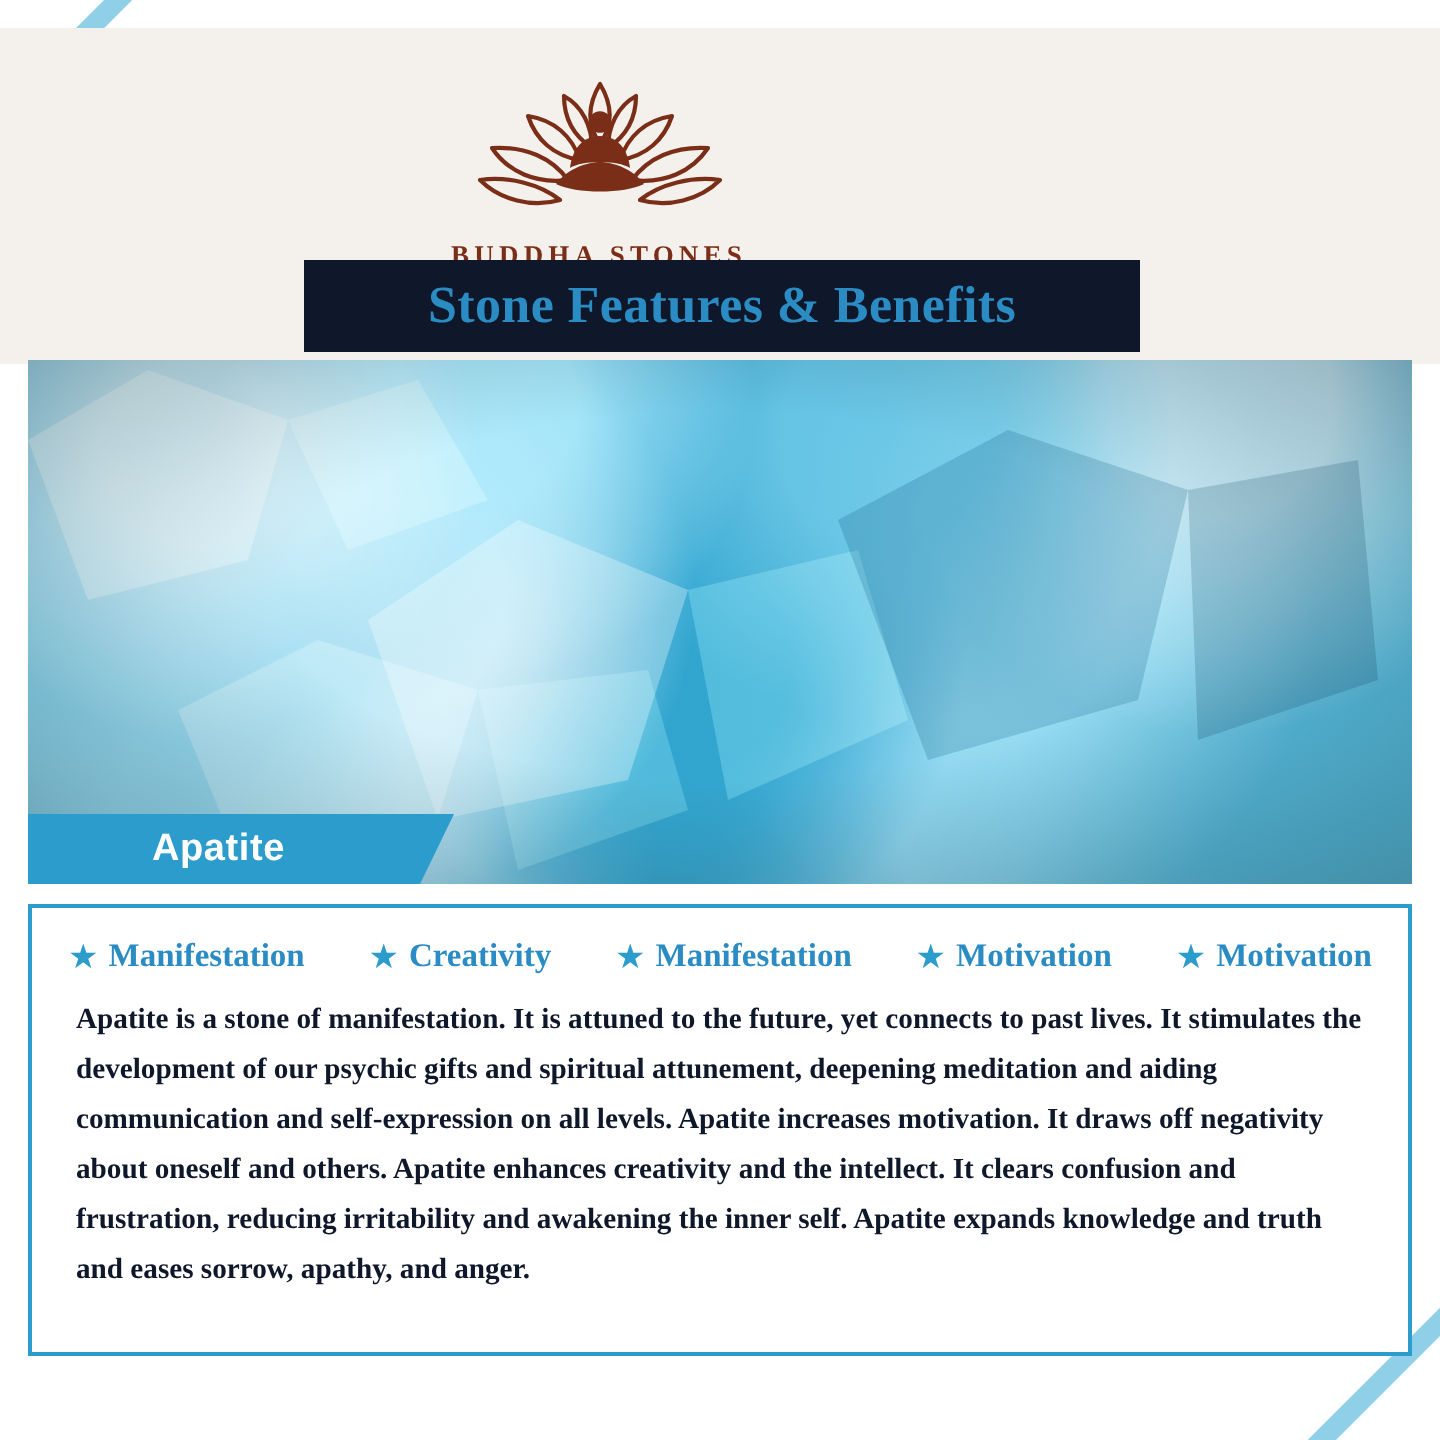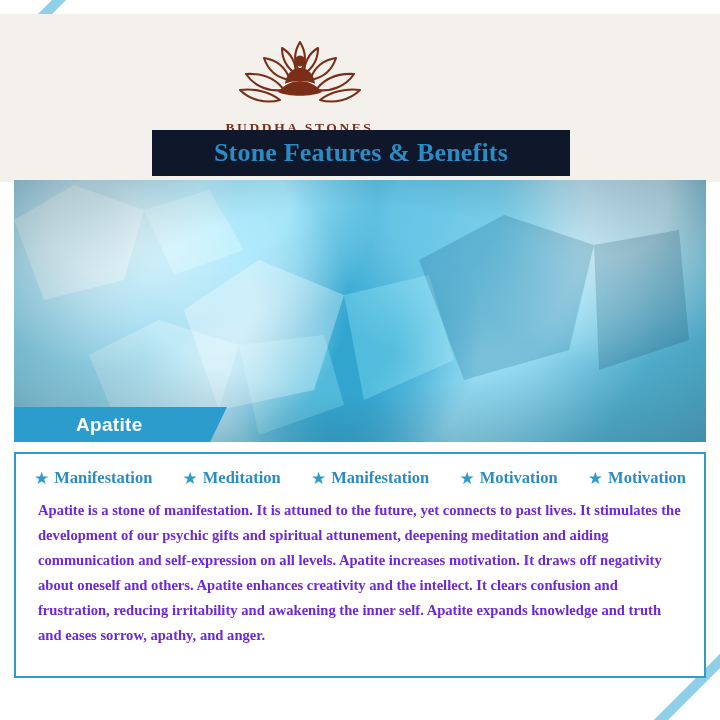--- a/index.html
+++ b/index.html
@@ -201,21 +201,21 @@
     line-height: 1;
   }
   .benefit .label {
     color: #2b8cc4;
     font-size: 16.5px;
     font-weight: bold;
     font-family: "Liberation Serif", serif;
   }
   .desc {
     padding: 6px 20px 0 22px;
-    color: #6d28d9;
+    color: #0f172a;
     font-size: 14.6px;
     line-height: 1.72;
     text-align: left;
     font-family: "Liberation Serif", serif;
     font-weight: bold;
   }
 </style>
 </head>
 <body>
 
@@ -281,21 +281,21 @@
   </div>
 
   <div class="panel">
     <div class="benefits">
       <div class="benefit">
         <span class="star">★</span>
         <span class="label">Manifestation</span>
       </div>
       <div class="benefit">
         <span class="star">★</span>
-        <span class="label">Meditation</span>
+        <span class="label">Creativity</span>
       </div>
       <div class="benefit">
         <span class="star">★</span>
         <span class="label">Manifestation</span>
       </div>
       <div class="benefit">
         <span class="star">★</span>
         <span class="label">Motivation</span>
       </div>
       <div class="benefit">

